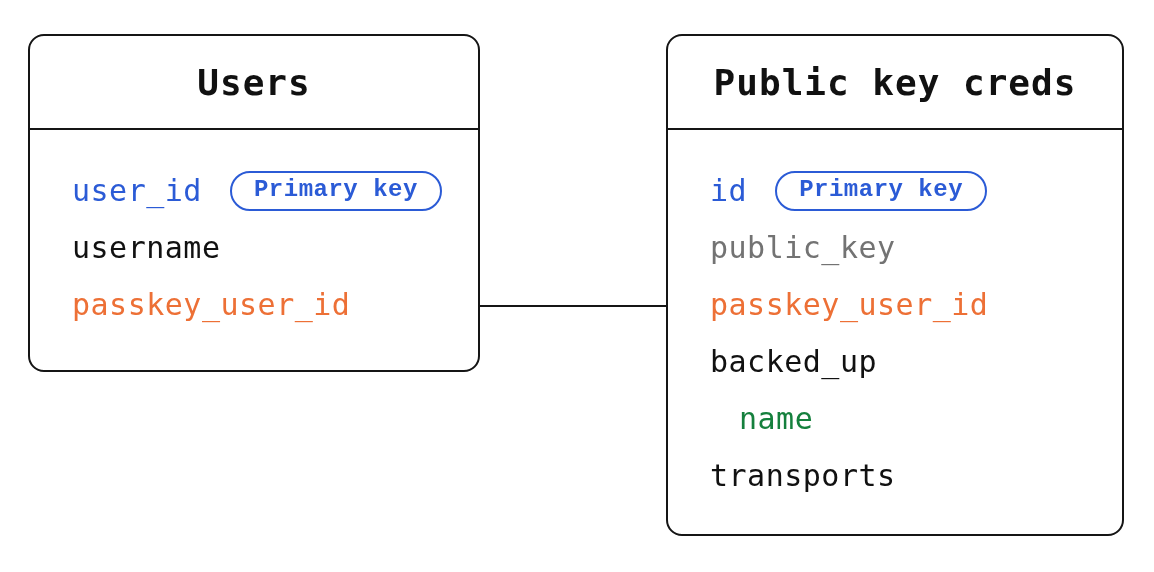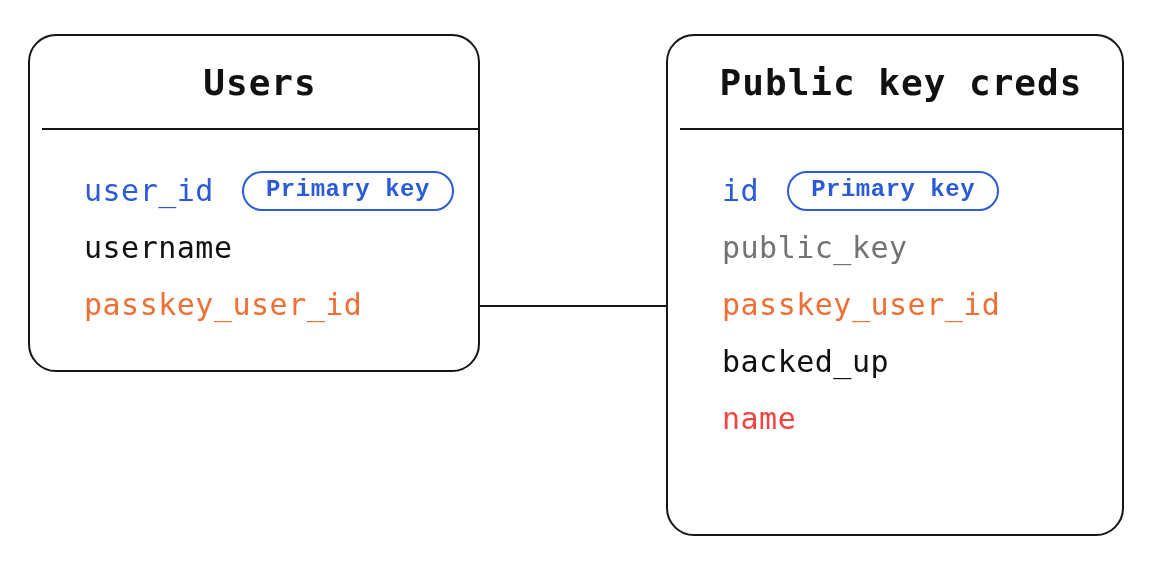--- a/index.html
+++ b/index.html
@@ -18,22 +18,21 @@
     position: relative;
     width: 1154px;
     height: 572px;
     background: #ffffff;
   }
   .table-box {
     position: absolute;
     box-sizing: border-box;
     background: #ffffff;
     border: 2px solid #151515;
-    border-radius: 28px;
-    padding-left: 12px;
+    border-radius: 16px;
   }
   .table-box.users {
     left: 28px;
     top: 34px;
     width: 452px;
     height: 338px;
   }
   .table-box.creds {
     left: 666px;
     top: 34px;
@@ -124,18 +123,21 @@
       <div class="row">
         <span class="field" style="color: #737373;">public_key</span>
       </div>
       <div class="row">
         <span class="field" style="color: rgb(237, 112, 54);">passkey_user_id</span>
       </div>
       <div class="row">
         <span class="field" style="color: rgb(17, 17, 17);">backed_up</span>
       </div>
       <div class="row">
-        <span class="field" style="color: #ef4444;">name</span>
+        <span class="field" style="color: #15803d; margin-left: 29px;">name</span>
+      </div>
+      <div class="row">
+        <span class="field" style="color: rgb(17, 17, 17);">transports</span>
       </div>
     </div>
   </div>
 
 </div>
 
 </body></html>

